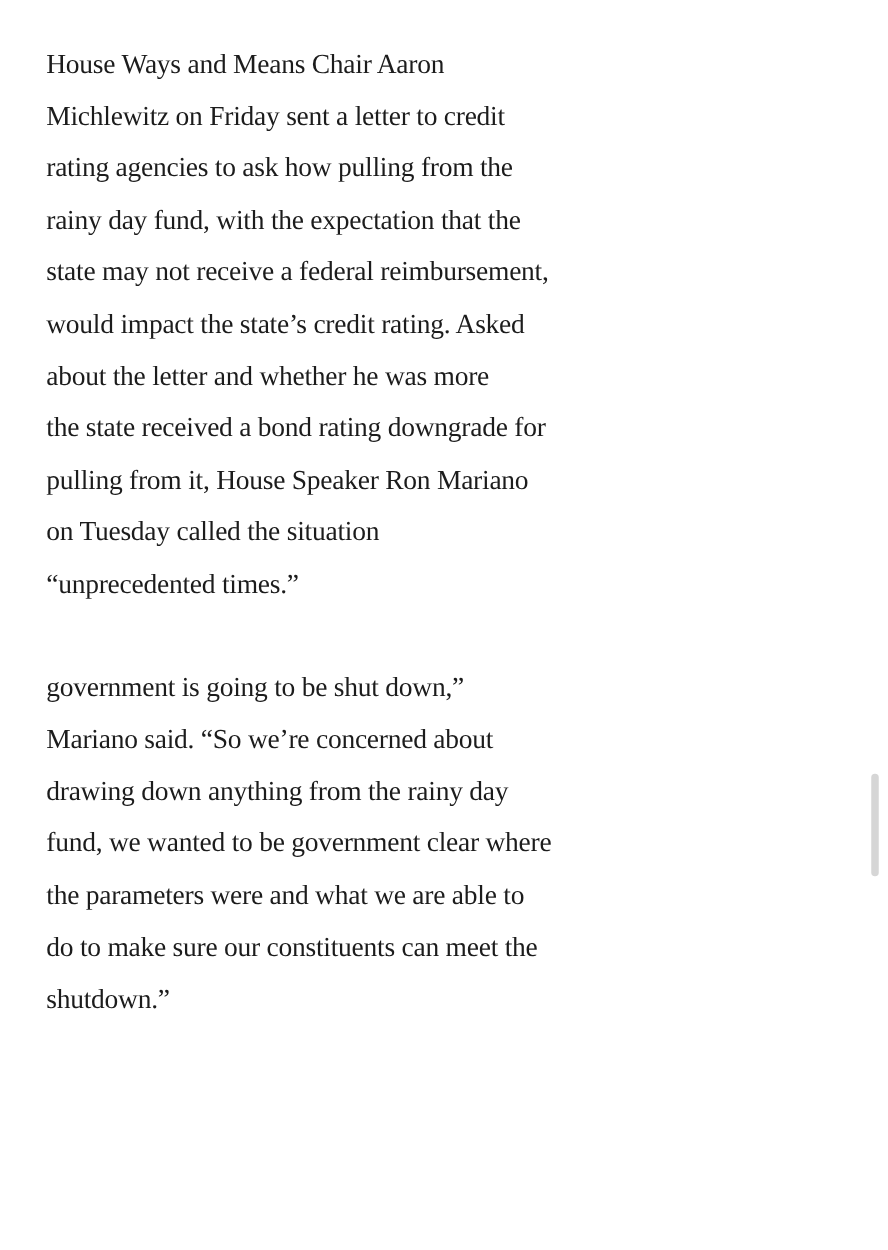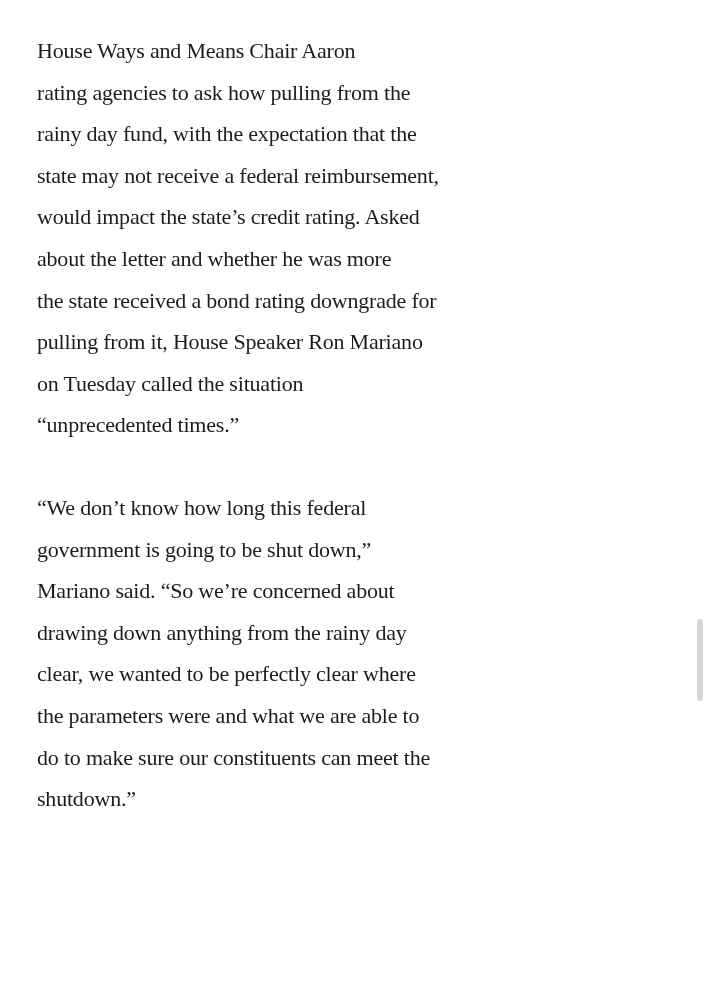--- a/index.html
+++ b/index.html
@@ -9,35 +9,35 @@
   .line { display:block; white-space:nowrap; }
   .p2 { margin-top:41px; }
   .scrollbar { position:absolute; left:697px; top:619px; width:6px; height:82px; background:#d6d6d6; border-radius:3px; }
 </style>
 </head>
 <body>
 
 <div class="article">
   <p class="para p1">
     <span class="line">House Ways and Means Chair Aaron</span>
+    <span class="line">Michlewitz on Friday sent a letter to credit</span>
     <span class="line">rating agencies to ask how pulling from the</span>
     <span class="line">rainy day fund, with the expectation that the</span>
     <span class="line">state may not receive a federal reimbursement,</span>
     <span class="line">would impact the state’s credit rating. Asked</span>
     <span class="line">about the letter and whether he was more</span>
     <span class="line">the state received a bond rating downgrade for</span>
     <span class="line">pulling from it, House Speaker Ron Mariano</span>
     <span class="line">on Tuesday called the situation</span>
     <span class="line">“unprecedented times.”</span>
   </p>
   <p class="para p2">
-    <span class="line">“We don’t know how long this federal</span>
     <span class="line">government is going to be shut down,”</span>
     <span class="line">Mariano said. “So we’re concerned about</span>
     <span class="line">drawing down anything from the rainy day</span>
-    <span class="line">clear, we wanted to be perfectly clear where</span>
+    <span class="line">fund, we wanted to be government clear where</span>
     <span class="line">the parameters were and what we are able to</span>
     <span class="line">do to make sure our constituents can meet the</span>
     <span class="line">shutdown.”</span>
   </p>
 </div>
 
 <div class="scrollbar"></div>
 
 </body></html>

